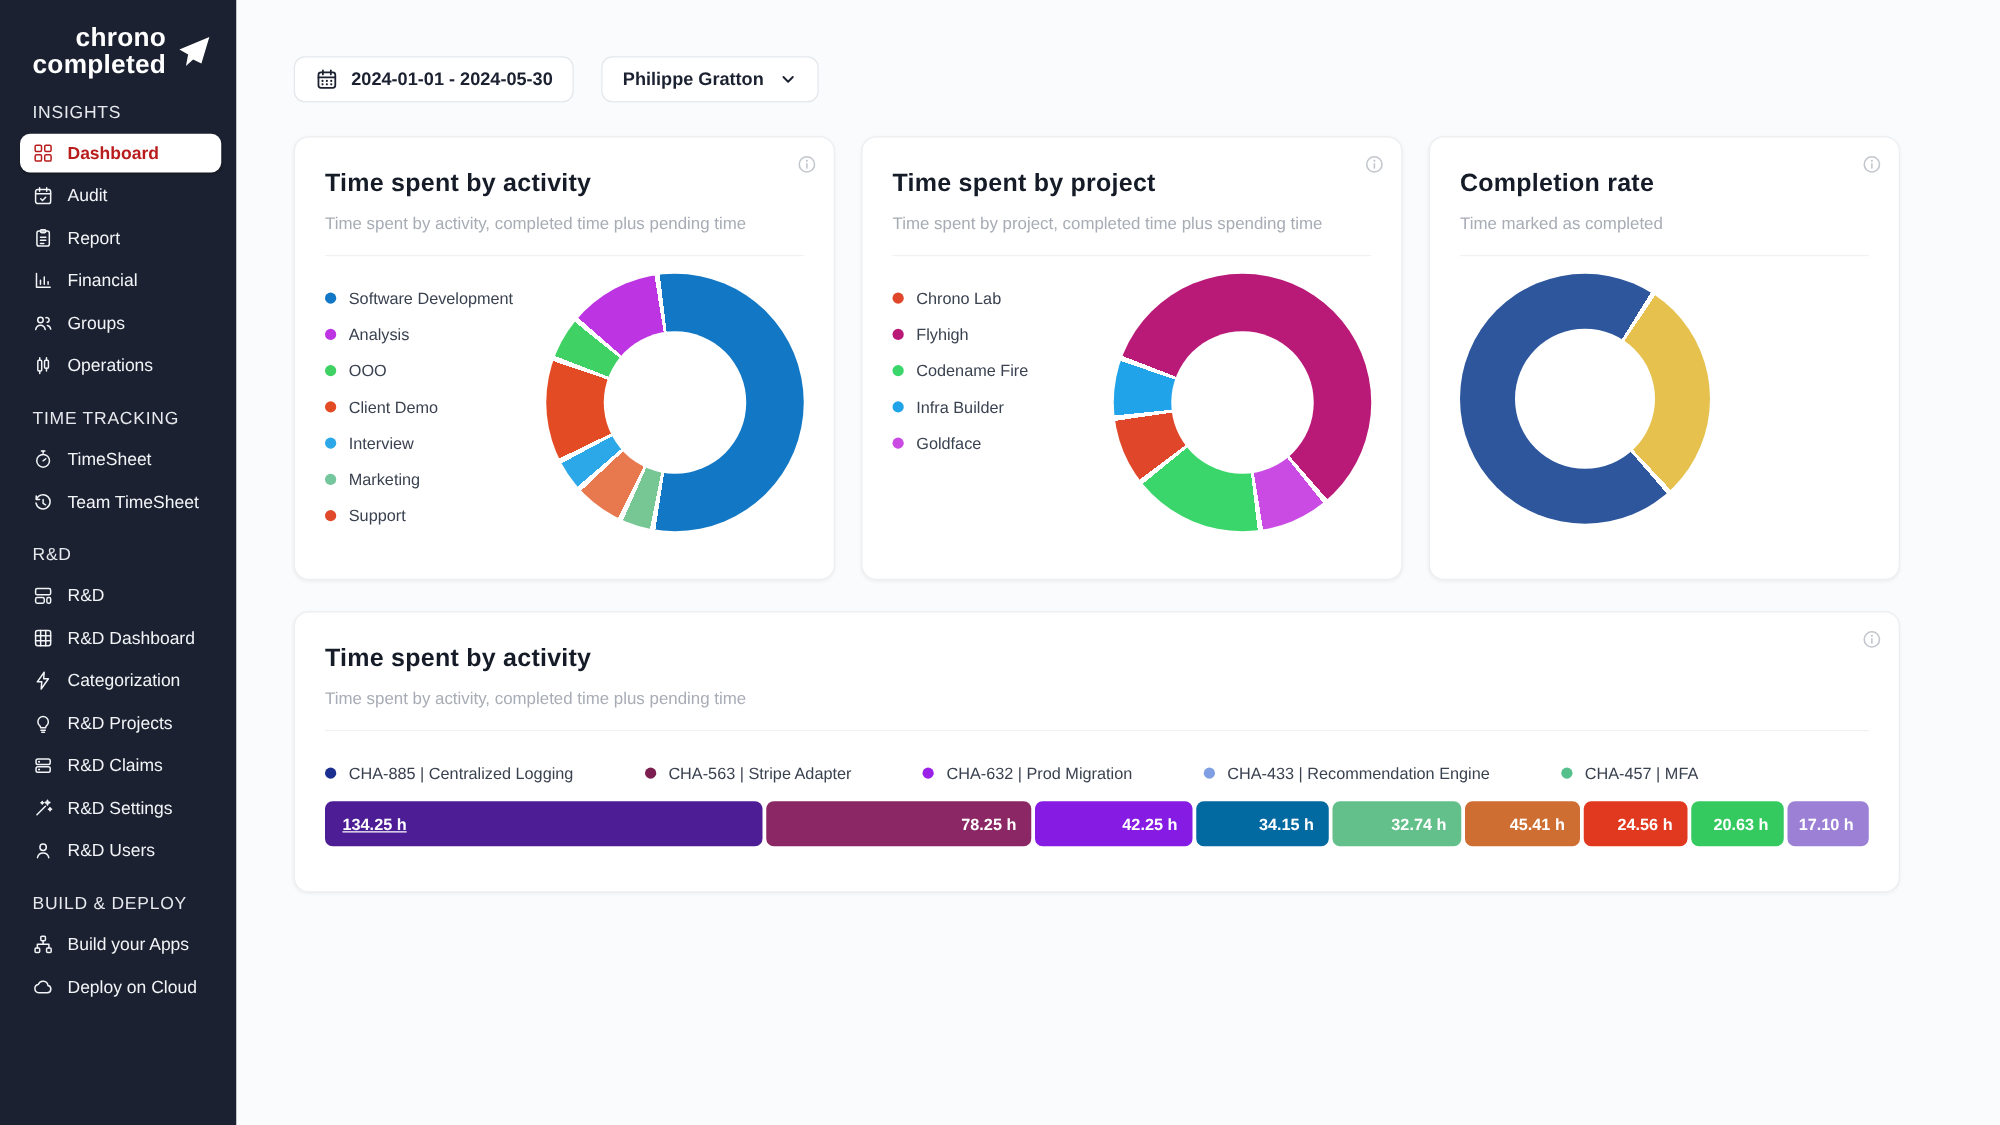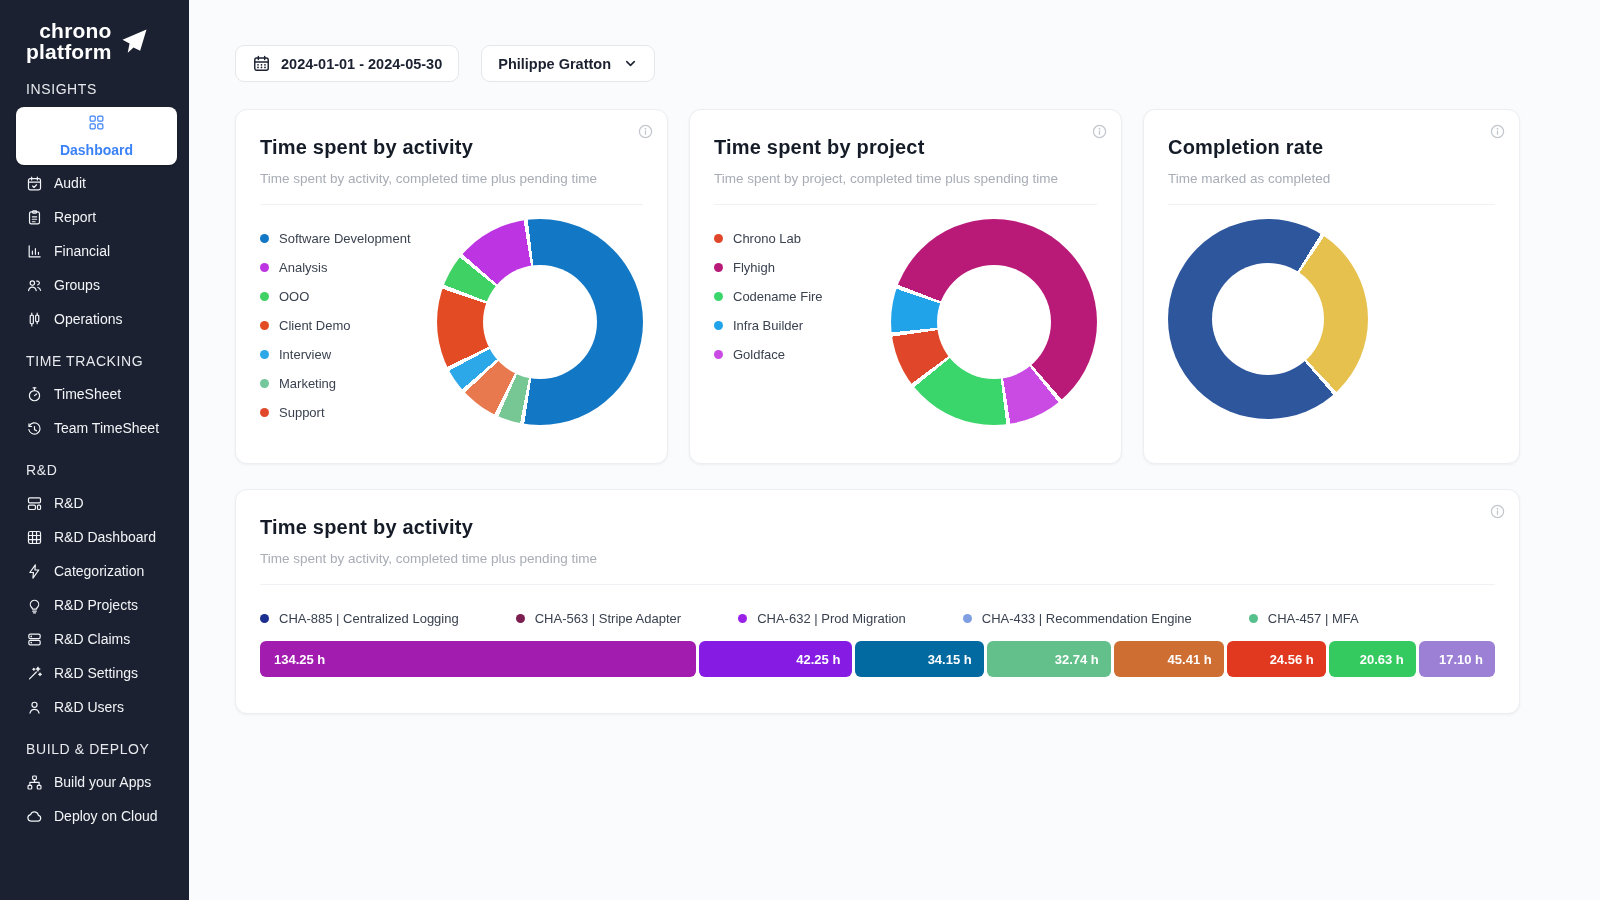--- a/index.html
+++ b/index.html
@@ -8,21 +8,21 @@
 
   
   .sidebar { width:189px; min-width:189px; height:900px; background:#1b2130; color:#f2f4f7; padding-top:20px; overflow:hidden; }
   .brand { display:flex; align-items:center; gap:7px; padding:0 18px 0 26px; }
   .brand-text { display:flex; flex-direction:column; align-items:flex-end; line-height:1.02; }
   .brand-text span { font-size:21px; font-weight:700; letter-spacing:.2px; color:#fff; }
   .brand-plane { width:30px; height:30px; }
   .section-label { padding:0 26px; margin:18px 0 10px; font-size:14px; letter-spacing:.6px; color:#e7e9ee; font-weight:400; }
   .nav-item { display:flex; align-items:center; gap:11px; margin:3px 12px 3px 16px; padding:7px 10px; border-radius:8px; font-size:14px; color:#f2f4f7; cursor:pointer; white-space:nowrap; }
   .nav-item svg { width:17px; height:17px; flex:0 0 17px; }
-  .nav-item.active { background:#fff; color:#3b82f6; font-weight:600; box-shadow:0 1px 2px rgba(0,0,0,.25);flex-direction:column; }
+  .nav-item.active { background:#fff; color:#b91c1c; font-weight:600; box-shadow:0 1px 2px rgba(0,0,0,.25); }
 
   
   main { flex:1; padding-left:46px; }
   .topbar { display:flex; gap:22px; margin-top:45px; }
   .chip { display:flex; align-items:center; gap:10px; background:#fff; border:1px solid #e4e7eb; border-radius:9px; padding:8px 16px; font-size:14.5px; font-weight:600; color:#1b2130; cursor:pointer; font-family:inherit; }
   .chip svg { width:19px; height:19px; }
   .chip .chev { width:15px; height:15px; margin-left:2px; }
 
   
   .cards-row { display:flex; gap:21px; margin-top:27px; width:1285px; }
@@ -52,21 +52,21 @@
   .seg { border-radius:6px; color:#fff; font-size:13px; font-weight:700; display:flex; align-items:center; justify-content:flex-end; padding:0 12px; min-width:0; white-space:nowrap; overflow:hidden; cursor:pointer; }
   .seg.first { justify-content:flex-start; padding-left:14px; }
 </style>
 </head>
 <body>
 
 <aside class="sidebar">
   <div class="brand">
     <div class="brand-text">
       <span>chrono</span>
-      <span>platform</span>
+      <span>completed</span>
     </div>
     <svg class="brand-plane" viewBox="0 0 24 24" fill="#fff">
       <path d="M22 2.8L2.8 10.9l5.6 3.1L7 21.4l4.6-4.2 5.3 2.6 5.1-17zM8.4 14l1 .6-.5 2.4 1.1-1.9-1.6-1.1z"></path>
     </svg>
   </div>
   <nav id="sidebar-nav">
       <div class="section-label">INSIGHTS</div>
       <div class="nav-item active">
         <span style="display: inline-flex;">
           <svg viewBox="0 0 24 24" fill="none" stroke="currentColor" stroke-width="1.7" stroke-linecap="round" stroke-linejoin="round" style="width: 17px; height: 17px;">
@@ -386,21 +386,22 @@
         <div class="legend-item">
           <span class="dot" style="background: rgb(127, 159, 226);"></span>
           <span>CHA-433 | Recommendation Engine</span>
         </div>
         <div class="legend-item">
           <span class="dot" style="background: rgb(85, 192, 139);"></span>
           <span>CHA-457 | MFA</span>
         </div>
       </div>
     <div class="stacked-bar" id="stacked-bar">
-        <div class="seg first" style="background: #a21caf; flex-grow: 134.25; flex-basis: 0px;">134.25 h</div>
+        <div class="seg first" style="background: #4c1d95; flex-grow: 134.25; flex-basis: 0px; text-decoration: underline;">134.25 h</div>
+        <div class="seg" style="background: rgb(140, 39, 102); flex-grow: 78.25; flex-basis: 0px;">78.25 h</div>
         <div class="seg" style="background: rgb(134, 28, 228); flex-grow: 42.25; flex-basis: 0px;">42.25 h</div>
         <div class="seg" style="background: #0369a1; flex-grow: 34.15; flex-basis: 0px;">34.15 h</div>
         <div class="seg" style="background: rgb(99, 192, 139); flex-grow: 32.74; flex-basis: 0px;">32.74 h</div>
         <div class="seg" style="background: rgb(206, 110, 51); flex-grow: 28.11; flex-basis: 0px;">45.41 h</div>
         <div class="seg" style="background: rgb(224, 57, 31); flex-grow: 24.56; flex-basis: 0px;">24.56 h</div>
         <div class="seg" style="background: rgb(53, 202, 96); flex-grow: 20.63; flex-basis: 0px;">20.63 h</div>
         <div class="seg" style="background: rgb(155, 128, 214); flex-grow: 17.1; flex-basis: 0px;">17.10 h</div>
       </div>
   </section>
 </main>

